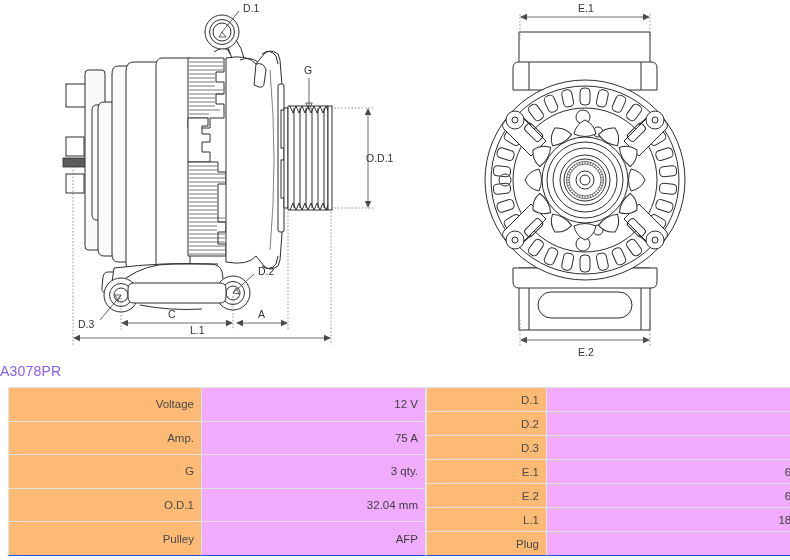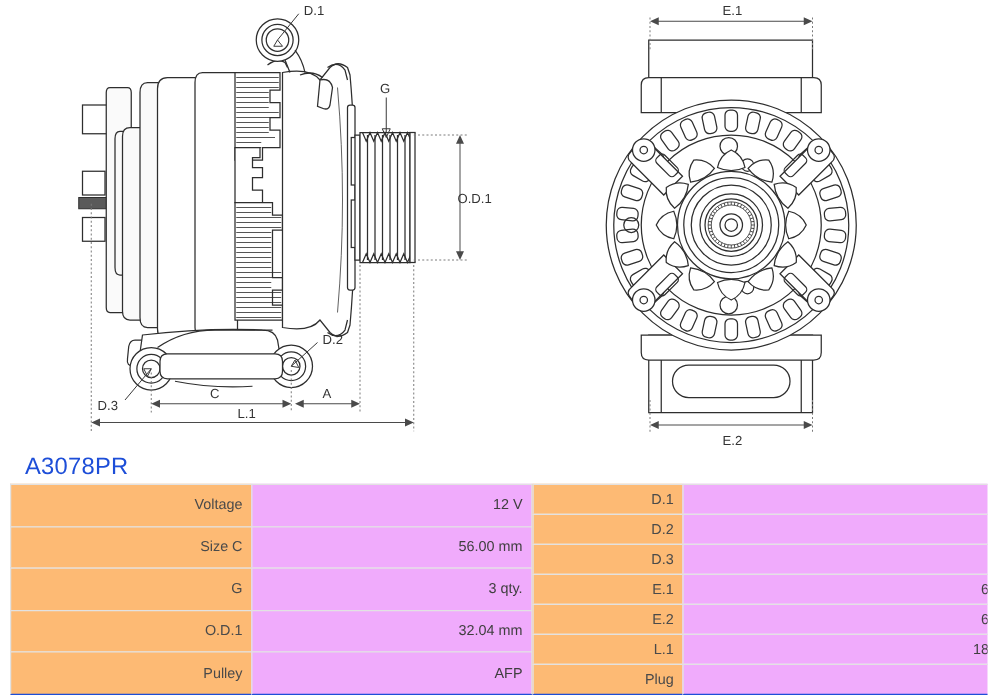--- a/index.html
+++ b/index.html
@@ -21,24 +21,24 @@
     position: absolute;
     left: 0; top: 0;
     width: 790px;
     height: 362px;
   }
   #drawing-area svg { display: block; }
 
   
   #part-number {
     position: absolute;
-    left: 20px;
+    left: 0;
     top: 363px;
-    font-size: 19px;
-    color: #1d4ed8;
+    font-size: 14px;
+    color: #8b5cf6;
     letter-spacing: .2px;
     font-family: "Liberation Sans", sans-serif;
   }
 
   
   #spec-tables {
     position: absolute;
     left: 8px;
     top: 387px;
     width: 774px;
@@ -629,22 +629,22 @@
 
 <div id="spec-tables">
 
   <table class="spec-table" id="spec-table-left">
     <tbody>
       <tr>
         <td class="lbl">Voltage</td>
         <td class="val">12 V</td>
       </tr>
       <tr>
-        <td class="lbl">Size C</td>
-        <td class="val">56.00 mm</td>
+        <td class="lbl">Amp.</td>
+        <td class="val">75 A</td>
       </tr>
       <tr>
         <td class="lbl">G</td>
         <td class="val">3 qty.</td>
       </tr>
       <tr>
         <td class="lbl">O.D.1</td>
         <td class="val">32.04 mm</td>
       </tr>
       <tr>

